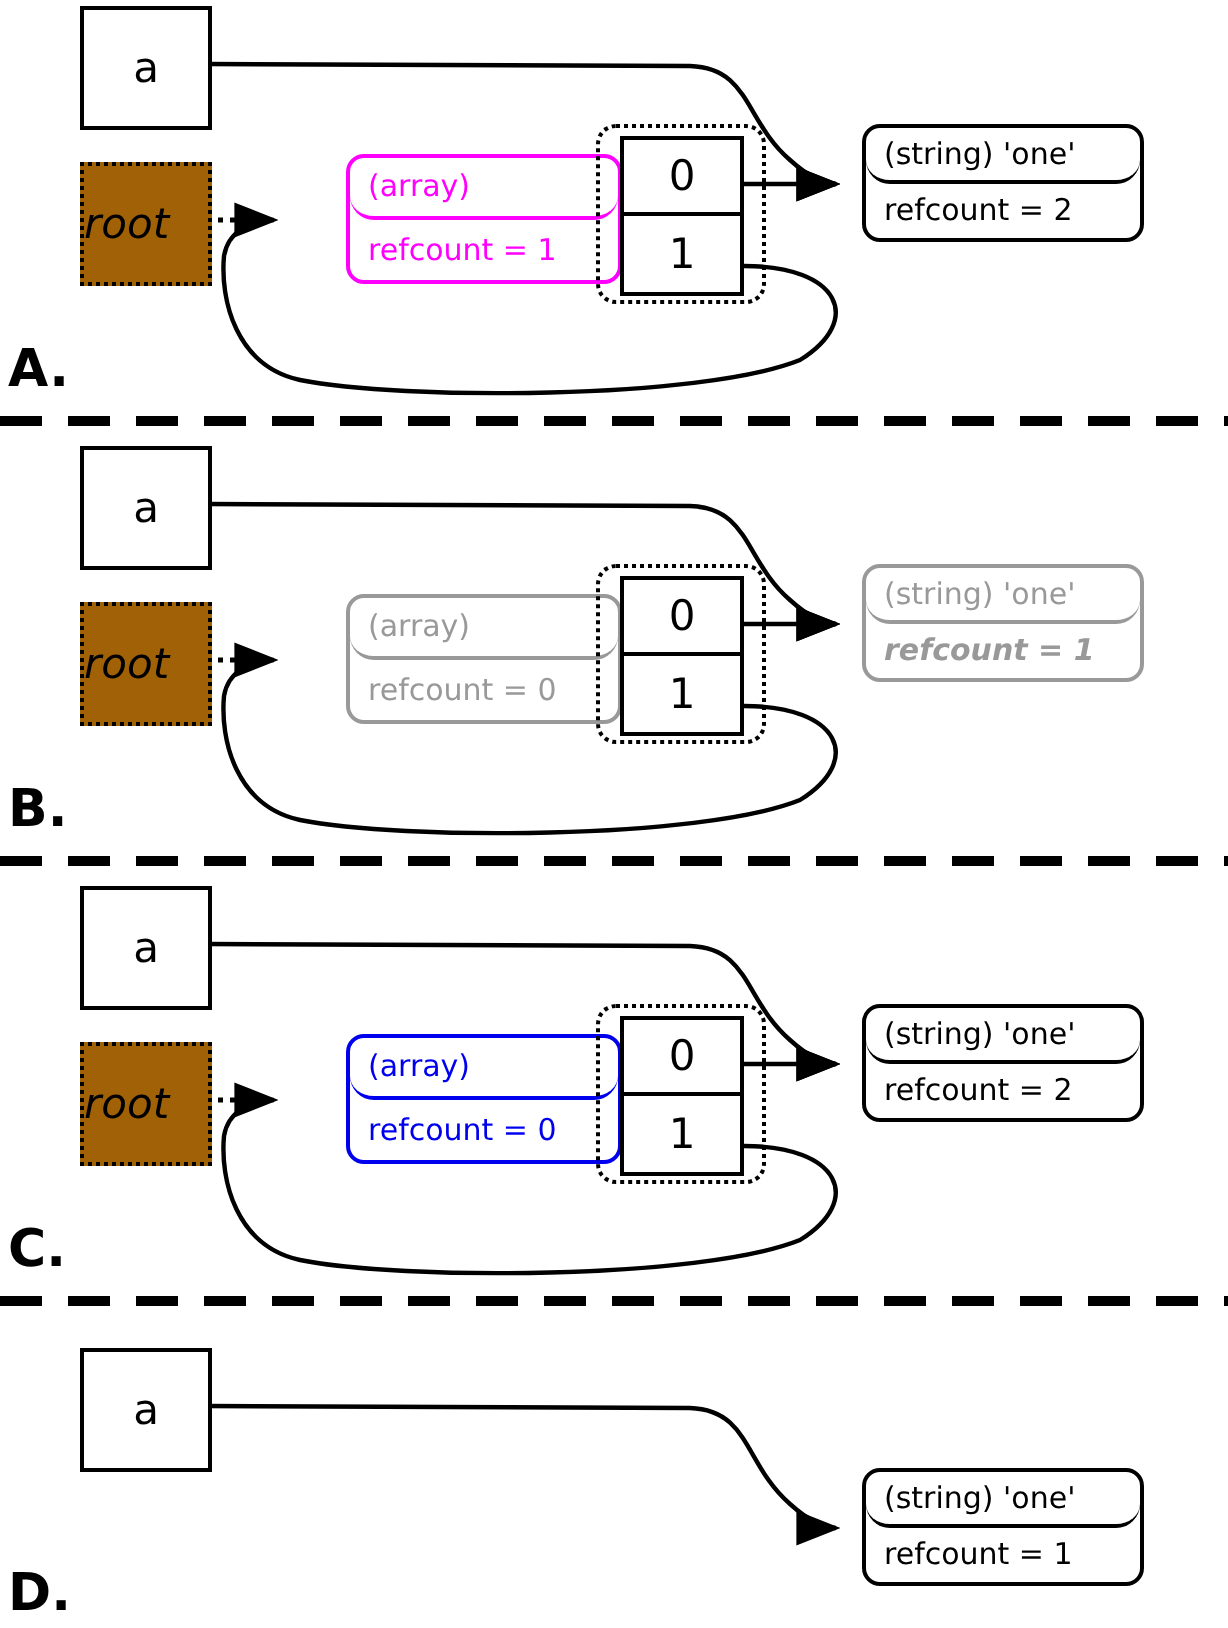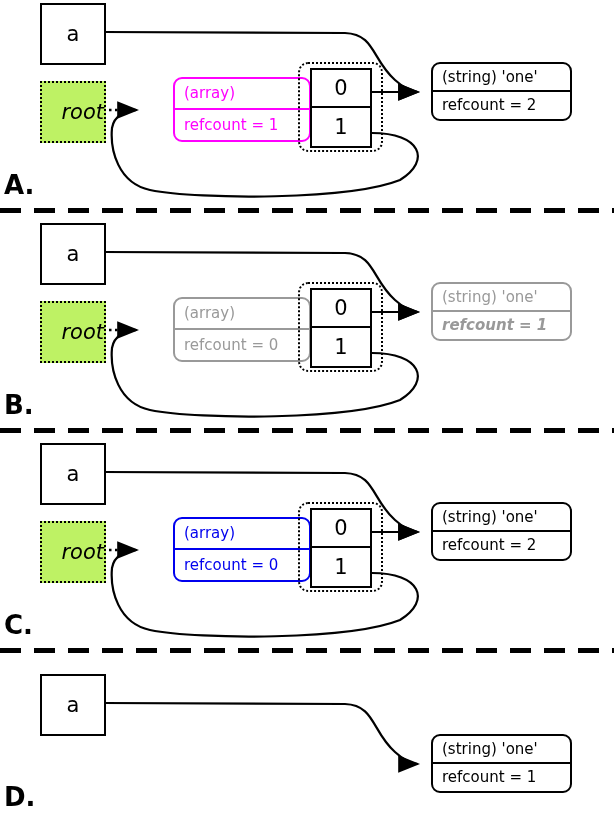--- a/index.html
+++ b/index.html
@@ -13,30 +13,30 @@
 
   .panel-label{position:absolute;font-size:26px;font-weight:bold;color:#000;
                font-family:"DejaVu Sans","Liberation Sans",sans-serif;
                letter-spacing:0px;line-height:26px;}
 
   
   .var-box{position:absolute;border:2.5px solid #000;background:#fff;
            display:flex;align-items:center;justify-content:center;
            font-size:21px;color:#000;}
   
-  .root-box{position:absolute;border:2.5px dotted #000;background:#bef264;
-            display:flex;align-items:center;justify-content:flex-end;
+  .root-box{position:absolute;border:2.5px dotted #000;background:#a16207;
+            display:flex;align-items:center;justify-content:flex-start;
             font-size:21px;font-style:italic;color:#000;}
 
   
   .zval{position:absolute;border:2.5px solid #000;border-radius:9px;
         background:#fff;box-sizing:border-box;overflow:hidden;}
   .zval .row{height:50%;display:flex;align-items:center;padding-left:9px;
              font-size:15px;color:#000;box-sizing:border-box;}
-  .zval .row.top{border-bottom:2.5px solid #000;}
+  .zval .row.top{border-bottom:2.5px solid #000;border-radius:12px;}
 
   .zval.magenta{border-color:#ff00ff;}
   .zval.magenta .row{color:#ff00ff;}
   .zval.magenta .row.top{border-bottom-color:#ff00ff;}
 
   .zval.blue{border-color:#0000ee;}
   .zval.blue .row{color:#0000ee;}
   .zval.blue .row.top{border-bottom-color:#0000ee;}
 
   .zval.gray{border-color:#999999;}

